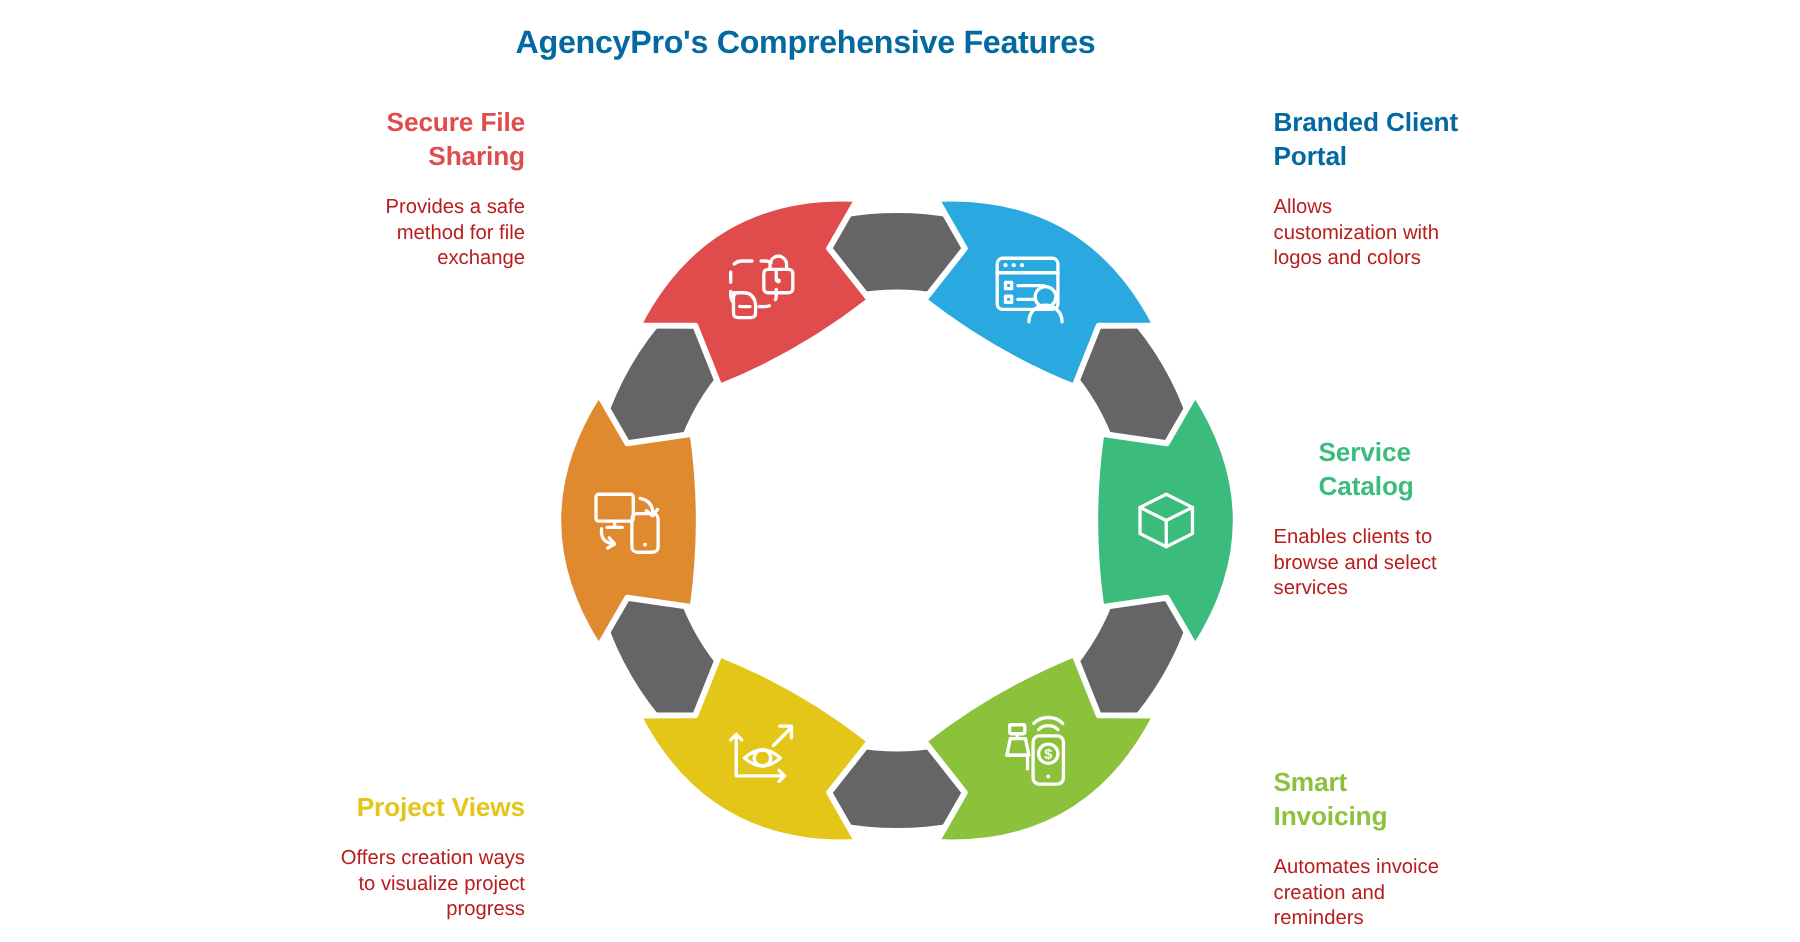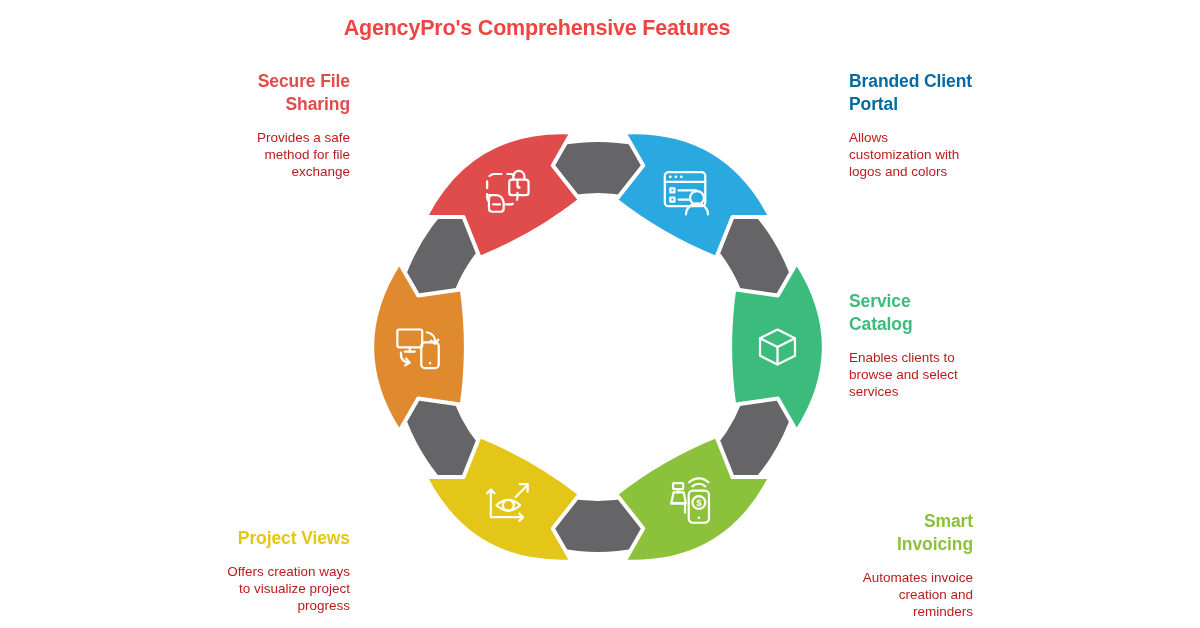--- a/index.html
+++ b/index.html
@@ -4,35 +4,35 @@
 <style>
   html,body { margin:0; padding:0; background:#ffffff; }
   .canvas {
     position:relative; width:1200px; height:628px; overflow:hidden;
     background:#ffffff;
     font-family:"Liberation Sans", sans-serif;
   }
   .title {
     position:absolute; top:16px; left:0; width:1074px;
     text-align:center; font-size:21.5px; font-weight:bold;
-    letter-spacing:-0.2px; color:#ef4444; margin:0;
+    letter-spacing:-0.2px; color:#0369a1; margin:0;
   }
   .feature { position:absolute; width:152px; }
   .f-label {
     margin:0; font-size:17.5px; font-weight:bold; line-height:23px;
     white-space:pre-line; letter-spacing:-0.1px;
   }
   .f-desc {
     margin:13px 0 0 0; font-size:13.5px; line-height:17px;
     color:#b91c1c; white-space:pre-line;
   }
   .pos-secure   { right:850px; top:70px;  text-align:right; }
   .pos-branded  { left:849px;  top:70px;  text-align:left;  }
   .pos-service  { left:849px;  top:290px; text-align:left;  }
-  .pos-smart    { left:821px;  top:510px; text-align:right;  }
+  .pos-smart    { left:849px;  top:510px; text-align:left;  }
   .pos-project  { right:850px; top:511px; text-align:right; }
   .pos-central  { right:850px; top:302px; text-align:right; }
   svg.diagram { position:absolute; left:0; top:0; }
   .icon { stroke:#ffffff; stroke-width:2.4; fill:none; stroke-linecap:round; stroke-linejoin:round; }
   .icon .fill { fill:#ffffff; stroke:none; }
   .icon text.t {
     fill:#ffffff; stroke:none; font-family:"Liberation Sans", sans-serif;
     font-size:10.5px; font-weight:bold; text-anchor:middle;
   }
 </style>
@@ -120,21 +120,21 @@
 
   <div class="feature pos-branded">
     <h2 class="f-label" style="color: #0369a1;">Branded Client
 Portal</h2>
     <p class="f-desc">Allows
 customization with
 logos and colors</p>
   </div>
 
   <div class="feature pos-service">
-    <h2 class="f-label" style="color: rgb(60, 188, 124);">Service
+    <h2 class="f-label" style="color: rgb(60, 188, 124); margin-left: 30px;">Service
 Catalog</h2>
     <p class="f-desc">Enables clients to
 browse and select
 services</p>
   </div>
 
   <div class="feature pos-smart">
     <h2 class="f-label" style="color: rgb(140, 193, 60);">Smart
 Invoicing</h2>
     <p class="f-desc">Automates invoice

